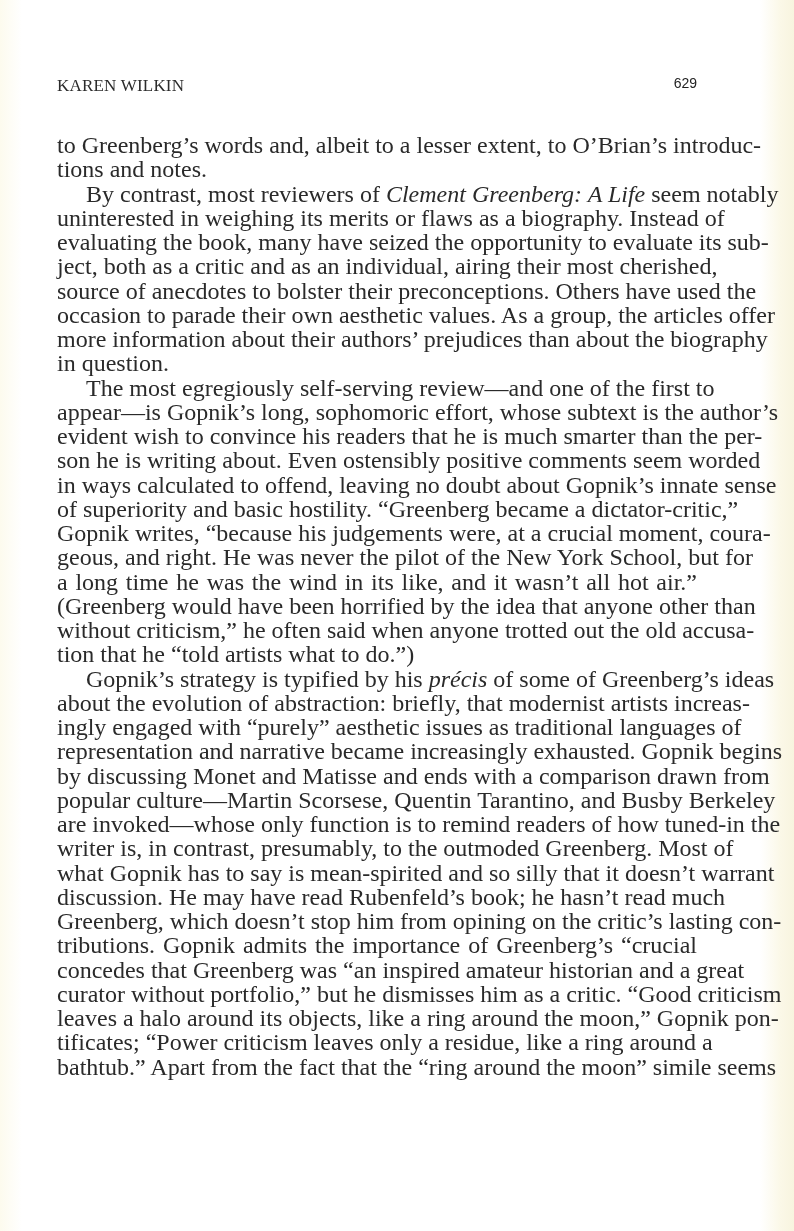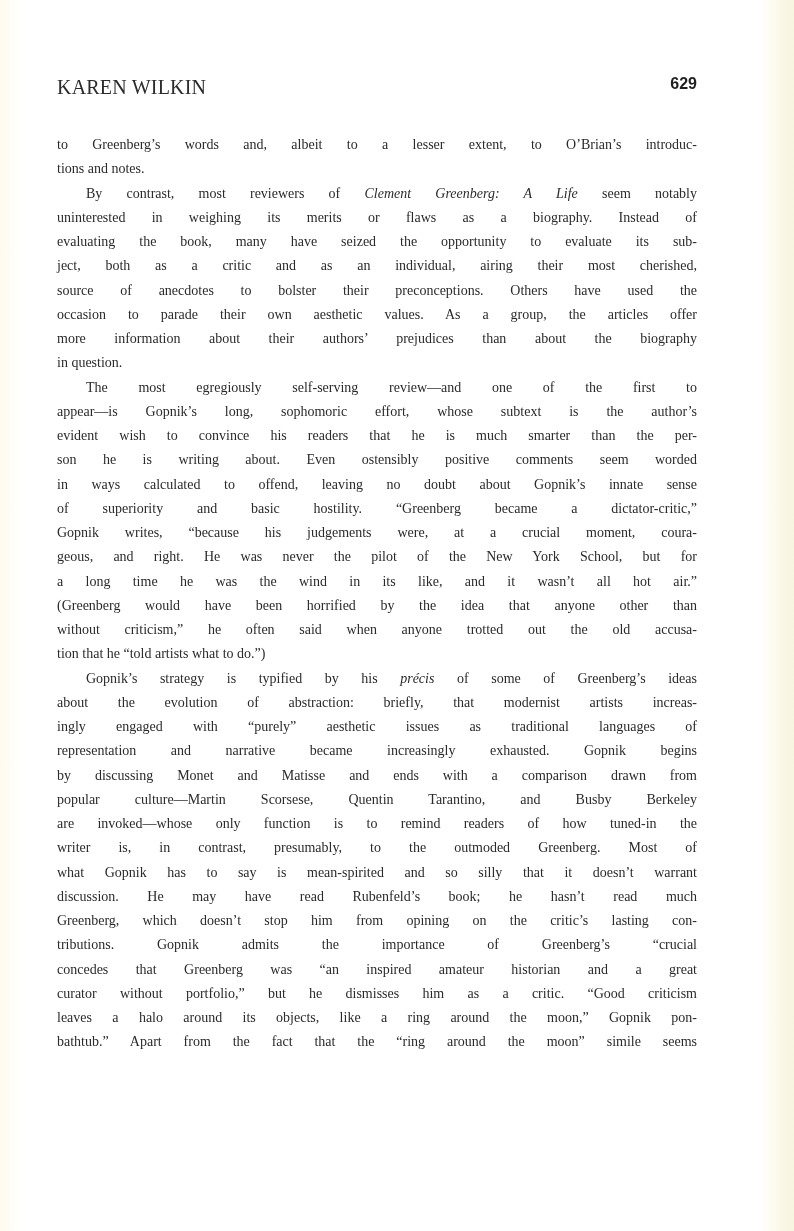--- a/index.html
+++ b/index.html
@@ -26,39 +26,39 @@
       top: 76px;
       width: 640px;
       height: 22px;
       font-family: "Liberation Serif", serif;
       color: #2b2b2b;
     }
     .running-head .author {
       position: absolute;
       left: 0;
       top: 0;
-      font-size: 20px;
+      font-size: 17px;
       letter-spacing: 0.2px;
     }
     .running-head .folio {
       position: absolute;
       right: 0;
       top: -1px;
       font-family: "Liberation Sans", sans-serif;
-      font-weight: bold;
-      font-size: 16px;
+      font-weight: normal;
+      font-size: 14px;
       color: #1f1f1f;
     }
     .body-text {
       position: absolute;
       left: 57px;
       top: 133px;
       width: 640px;
       font-family: "Liberation Serif", serif;
-      font-size: 14px;
+      font-size: 24px;
       line-height: 24.25px;
       color: #2a2a2a;
       text-align: justify;
       hyphens: manual;
     }
     .body-text p {
       margin: 0;
       text-indent: 0;
     }
     .line {
@@ -120,16 +120,17 @@
         <span class="line">popular culture—Martin Scorsese, Quentin Tarantino, and Busby Berkeley</span>
         <span class="line">are invoked—whose only function is to remind readers of how tuned-in the</span>
         <span class="line">writer is, in contrast, presumably, to the outmoded Greenberg. Most of</span>
         <span class="line">what Gopnik has to say is mean-spirited and so silly that it doesn’t warrant</span>
         <span class="line">discussion. He may have read Rubenfeld’s book; he hasn’t read much</span>
         <span class="line">Greenberg, which doesn’t stop him from opining on the critic’s lasting con-</span>
         <span class="line">tributions. Gopnik admits the importance of Greenberg’s “crucial</span>
         <span class="line">concedes that Greenberg was “an inspired amateur historian and a great</span>
         <span class="line">curator without portfolio,” but he dismisses him as a critic. “Good criticism</span>
         <span class="line">leaves a halo around its objects, like a ring around the moon,” Gopnik pon-</span>
+        <span class="line">tificates; “Power criticism leaves only a residue, like a ring around a</span>
         <span class="line">bathtub.” Apart from the fact that the “ring around the moon” simile seems</span>
       </p>
     </div>
 </div>
 
 </body></html>

